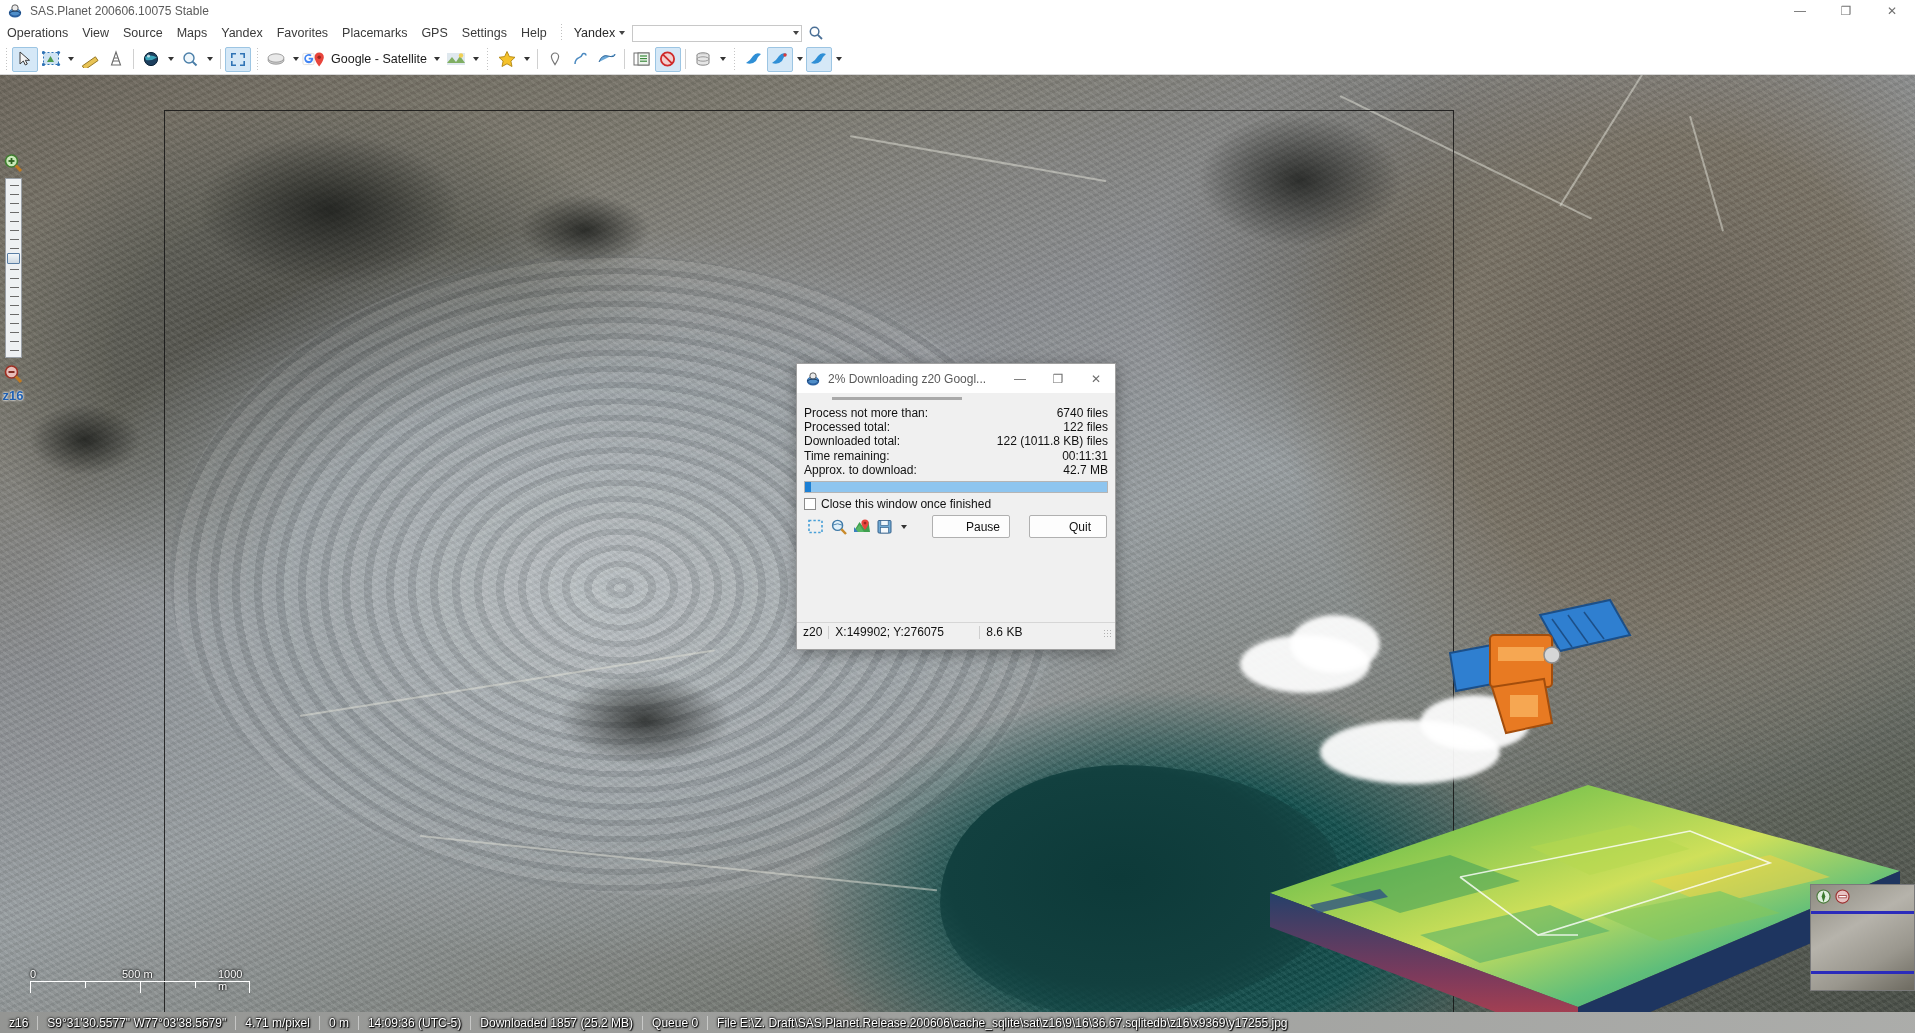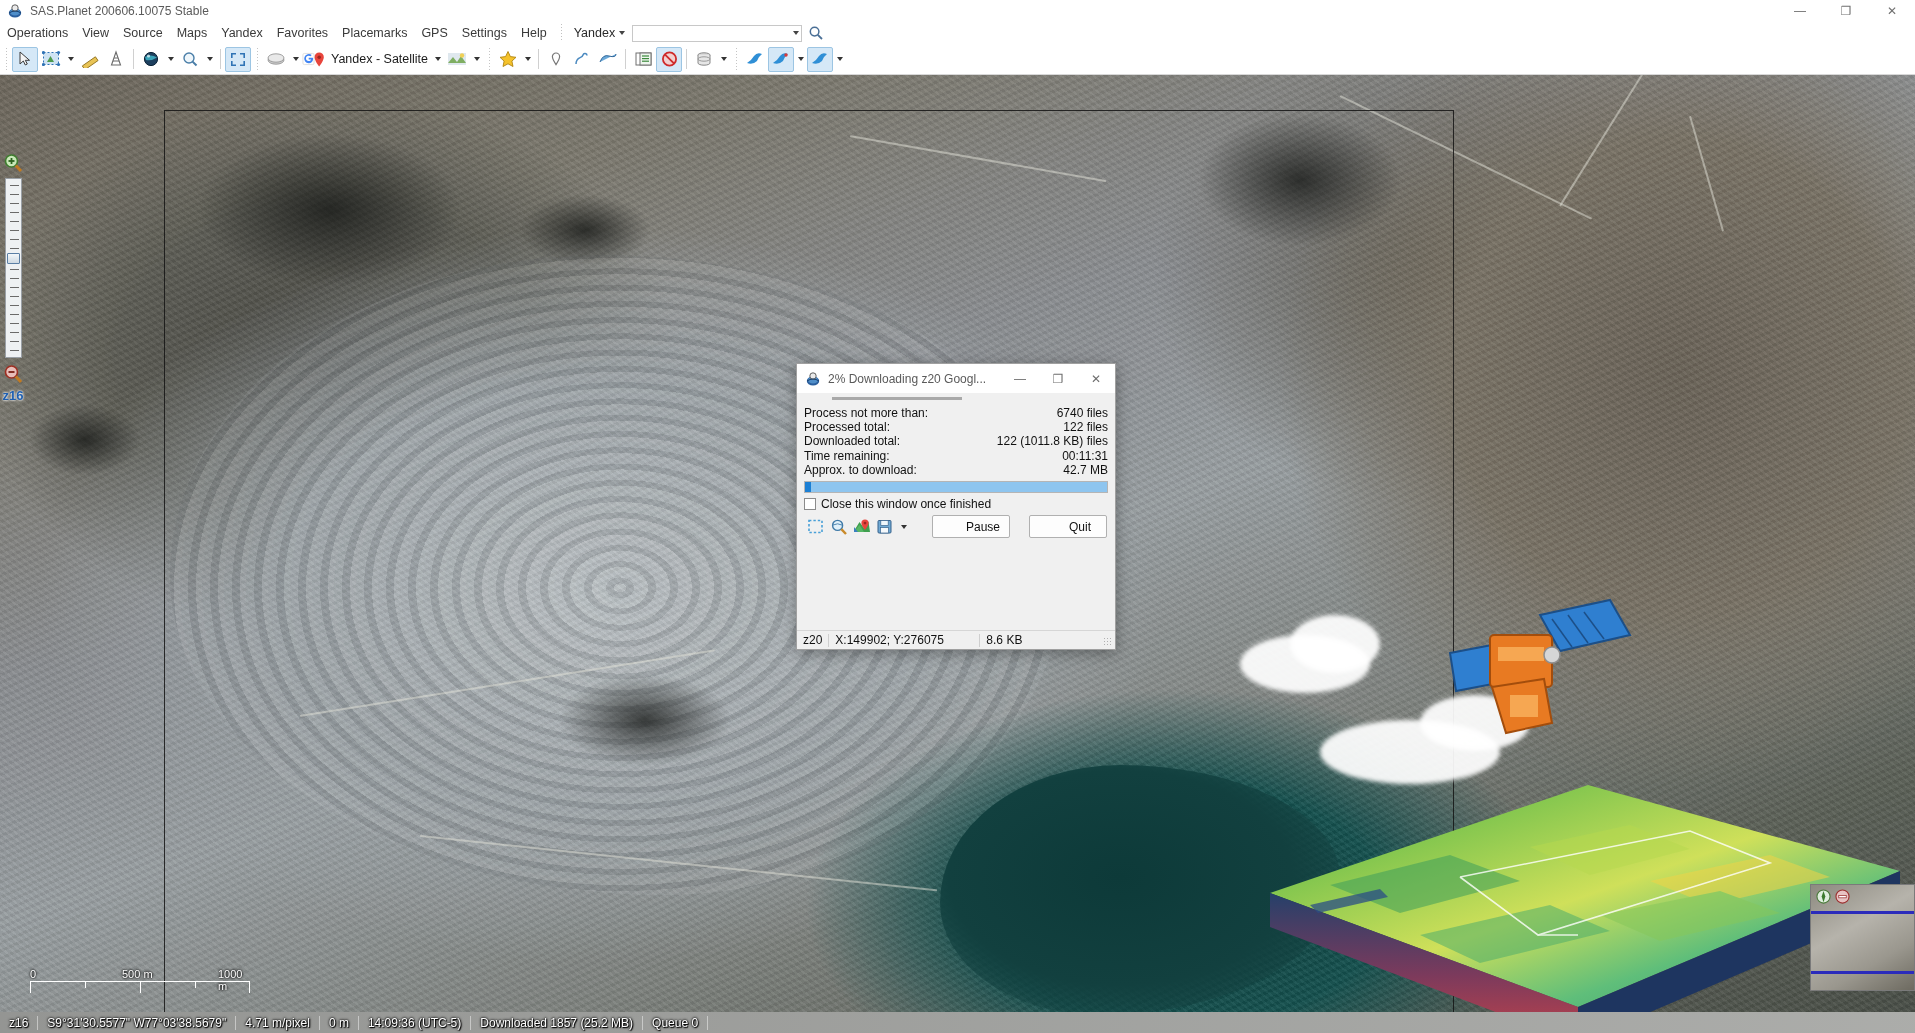--- a/index.html
+++ b/index.html
@@ -178,21 +178,21 @@
   .pb-chunk { position: absolute; left: 0; top: 0; bottom: 0; width: 9px; background: #1b7fd4; }
   .chkrow { margin: 4px 7px 0 7px; display: flex; align-items: center; gap: 5px; color: #111; }
   .chkbox { width: 12px; height: 12px; border: 1px solid #8b8b8b; background: #fff; }
   .btnrow { margin: 4px 7px 0 7px; display: flex; align-items: center; }
   .sbtn { width: 23px; height: 22px; display: flex; align-items: center; justify-content: center; }
   .bigbtn {
     height: 23px; border: 1px solid #b0b0b0; background: #fdfdfd; border-radius: 2px;
     display: flex; align-items: center; justify-content: center; font-size: 12px; color: #111; padding-left: 24px;
   }
   .dlg-status {
-    position: absolute; left: 0; right: 0; bottom: 0; height: 19px; background: #f0f0f0;
+    position: absolute; left: 0; right: 0; bottom: 8px; height: 19px; background: #f0f0f0;
     border-top: 1px solid #d6d6d6; display: flex; align-items: center; color: #111; font-size: 12px;
   }
   .dlg-status .seg { padding: 0 6px; }
   .dlg-status .div { width: 1px; height: 13px; background: #cfcfcf; }
   .grip { position: absolute; right: 2px; bottom: 2px; width: 10px; height: 10px;
     background-image: radial-gradient(#b0b0b0 1px, transparent 1px);
     background-size: 3px 3px; }
 
   
   .statusbar {
@@ -333,21 +333,21 @@
       </div>
 
     <div class="tbtn">
       <svg width="28" height="18" viewBox="0 0 28 18">
         <rect x="1" y="3" width="12" height="12" rx="1.5" fill="#fff" stroke="#ddd"></rect>
         <path d="M11.6 7.6 H7.2 v1.9 h2.5 c-0.3 1.1 -1.2 1.7 -2.5 1.7 a2.9 2.9 0 1 1 0 -5.8 c0.8 0 1.4 0.3 1.9 0.7 l1.4 -1.4 A5 5 0 1 0 7.2 13.6 c2.9 0 4.8 -2 4.8 -4.9 0 -0.4 0 -0.8 -0.4 -1.1 Z" fill="#4285f4"></path>
         <path d="M18.5 2 a5 5 0 0 1 5 5 c0 3.6 -5 10 -5 10 s-5 -6.4 -5 -10 a5 5 0 0 1 5 -5 z" fill="#e8453c"></path>
         <circle cx="18.5" cy="7" r="1.9" fill="#9b2620"></circle>
       </svg>
     </div>
-    <span class="maplabel">Yandex - Satellite</span>
+    <span class="maplabel">Google - Satellite</span>
     <div class="tbtn" style="width:13px">
         <span class="dcar"></span>
       </div>
 
     <div class="tbtn">
       <svg width="22" height="18" viewBox="0 0 22 18">
         <rect x="2" y="3" width="18" height="12" fill="#dfe8ee"></rect>
         <path d="M2 13 L7 7 L11 12 L15 6 L20 13 Z" fill="#7fae62"></path>
         <circle cx="16" cy="5.5" r="2.2" fill="#f0d055"></circle>
       </svg>
@@ -684,15 +684,16 @@
     <span class="sb-seg">4.71 m/pixel</span>
     <span class="sb-div"></span>
     <span class="sb-seg">0 m</span>
     <span class="sb-div"></span>
     <span class="sb-seg">14:09:36 (UTC-5)</span>
     <span class="sb-div"></span>
     <span class="sb-seg">Downloaded 1857 (25.2 MB)</span>
     <span class="sb-div"></span>
     <span class="sb-seg">Queue 0</span>
     <span class="sb-div"></span>
+    <span class="sb-seg">File E:\Z. Draft\SAS.Planet.Release.200606\cache_sqlite\sat\z16\9\16\36.67.sqlitedb\z16\x9369\y17255.jpg</span>
   </div>
 
 </div>
 
 </body></html>

